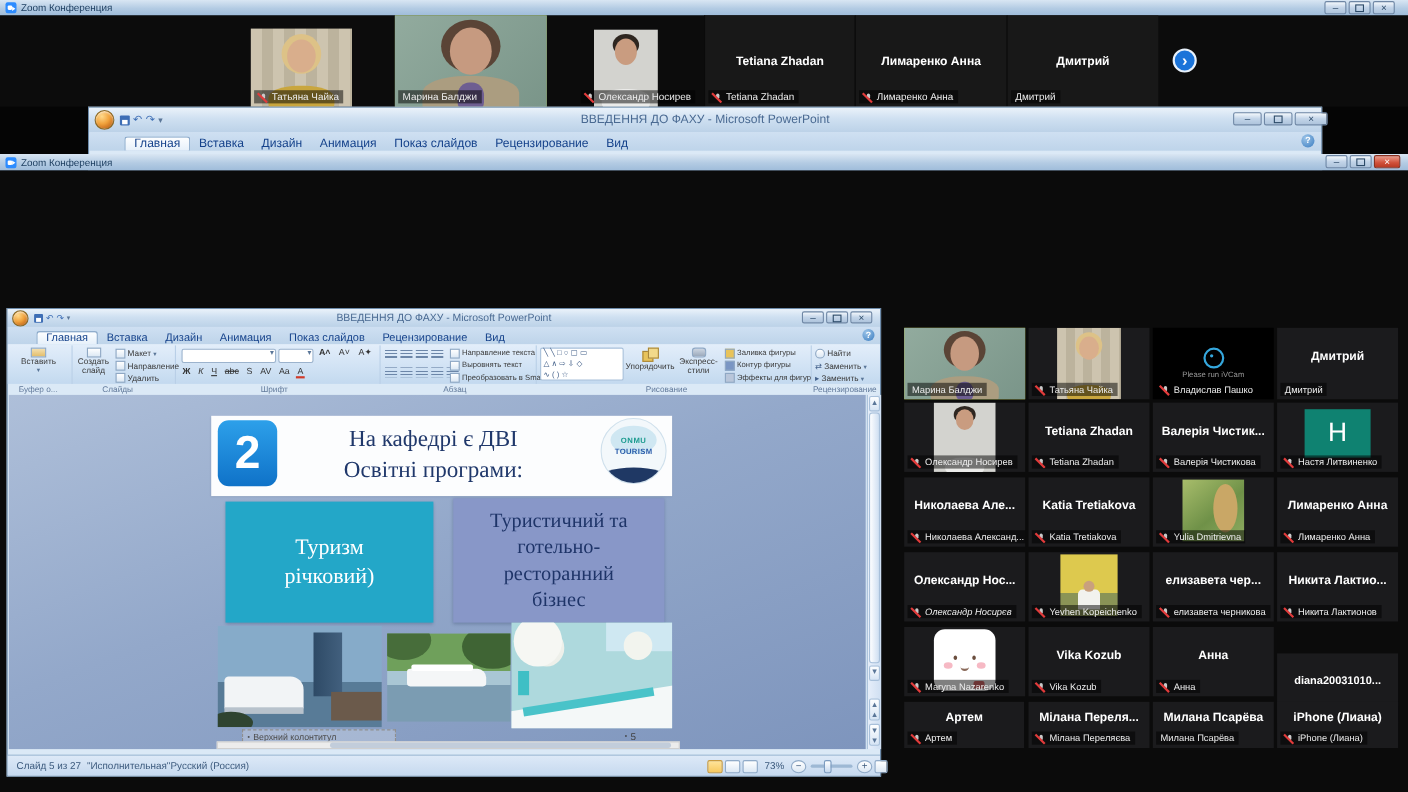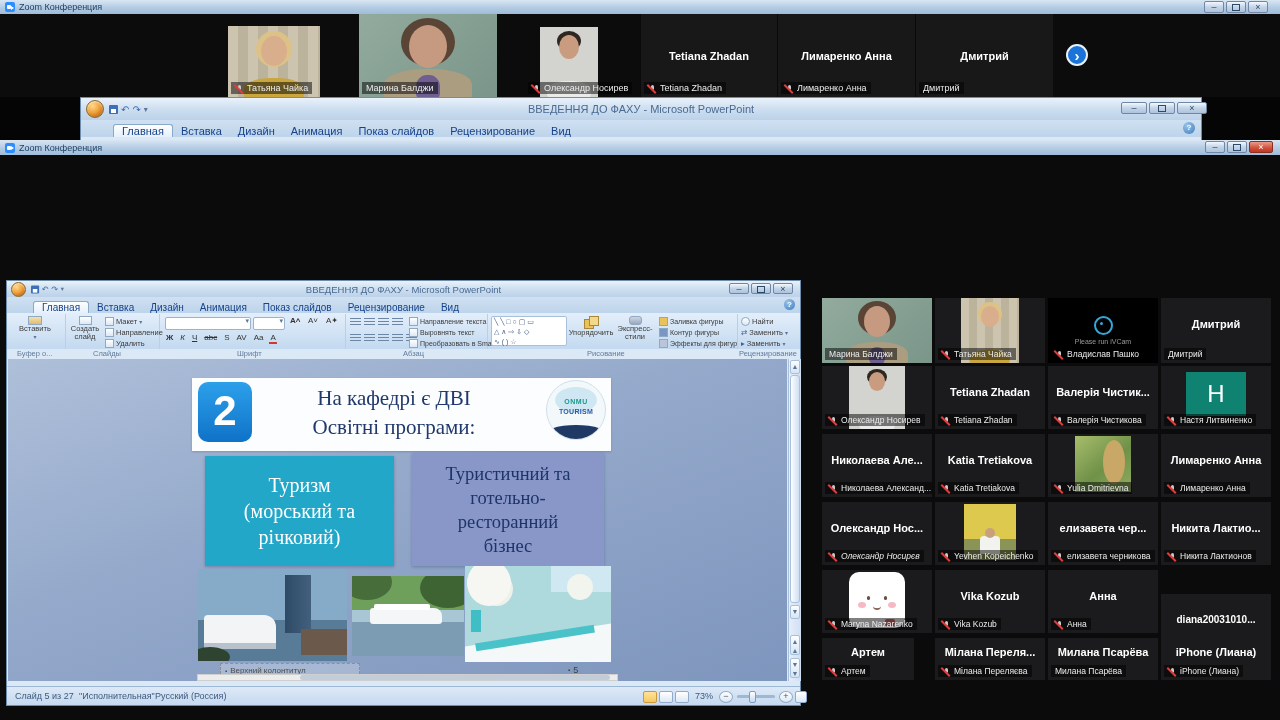--- a/index.html
+++ b/index.html
@@ -360,21 +360,20 @@
       <div style="position:absolute;left:538px;top:21px;width:58px;height:58px;border-radius:50%;background:#f3f8fb;border:1px solid #cfe0ec;overflow:hidden;">
         <div style="position:absolute;left:8px;top:6px;width:42px;height:26px;border-radius:50%;background:#cfe7f2;"></div>
         <div style="position:absolute;left:0;right:0;top:17px;text-align:center;font-size:7px;font-weight:bold;color:#1b9b8f;letter-spacing:.5px;">ONMU</div>
         <div style="position:absolute;left:0;right:0;top:27px;text-align:center;font-size:7px;font-weight:bold;color:#2a5caa;letter-spacing:.3px;">TOURISM</div>
         <div style="position:absolute;left:-4px;bottom:-8px;width:66px;height:22px;border-radius:50% 50% 0 0;background:#1f3864;"></div>
       </div>
 
       <div class="serif" style="position:absolute;left:197px;top:97px;width:189px;height:110px;background:#23a7c8;
            color:#fff;text-align:center;font-size:20px;line-height:26px;display:flex;flex-direction:column;justify-content:center;box-shadow:0 1px 3px rgba(30,50,80,.3);">
         <div>Туризм</div>
-        <div>(морський та</div>
         <div>річковий)</div>
       </div>
       <div class="serif" style="position:absolute;left:404px;top:94px;width:192px;height:113px;background:#8априори97c8;background:#8897c8;
            color:#1e3468;text-align:center;font-size:18.5px;line-height:24px;display:flex;flex-direction:column;justify-content:center;box-shadow:0 1px 3px rgba(30,50,80,.3);">
         <div>Туристичний та</div>
         <div>готельно-</div>
         <div>ресторанний</div>
         <div>бізнес</div>
       </div>
 
@@ -607,21 +606,21 @@
         </div>
     </div>
     <div class="gt" style="left:1161px;top:570px;width:110px;height:63px;margin-top:24px;">
       <div class="cname" style="font-size:10px;">diana20031010...</div>
       <div class="plabel" style="font-size:8.5px;">
           <span class="mico"></span>
           <span>diana20031010@gma...</span>
         </div>
     </div>
 
-    <div class="gt" style="left:822px;top:638px;width:92px;height:42px;">
+    <div class="gt" style="left:822px;top:638px;width:109px;height:42px;">
       <div class="cname" style="top:8px;">Артем</div>
       <div class="plabel" style="font-size:8.5px;">
           <span class="mico"></span>
           <span>Артем</span>
         </div>
     </div>
     <div class="gt" style="left:935px;top:638px;width:110px;height:42px;">
       <div class="cname" style="top:8px;">Мілана Переля...</div>
       <div class="plabel" style="font-size:8.5px;">
           <span class="mico"></span>

